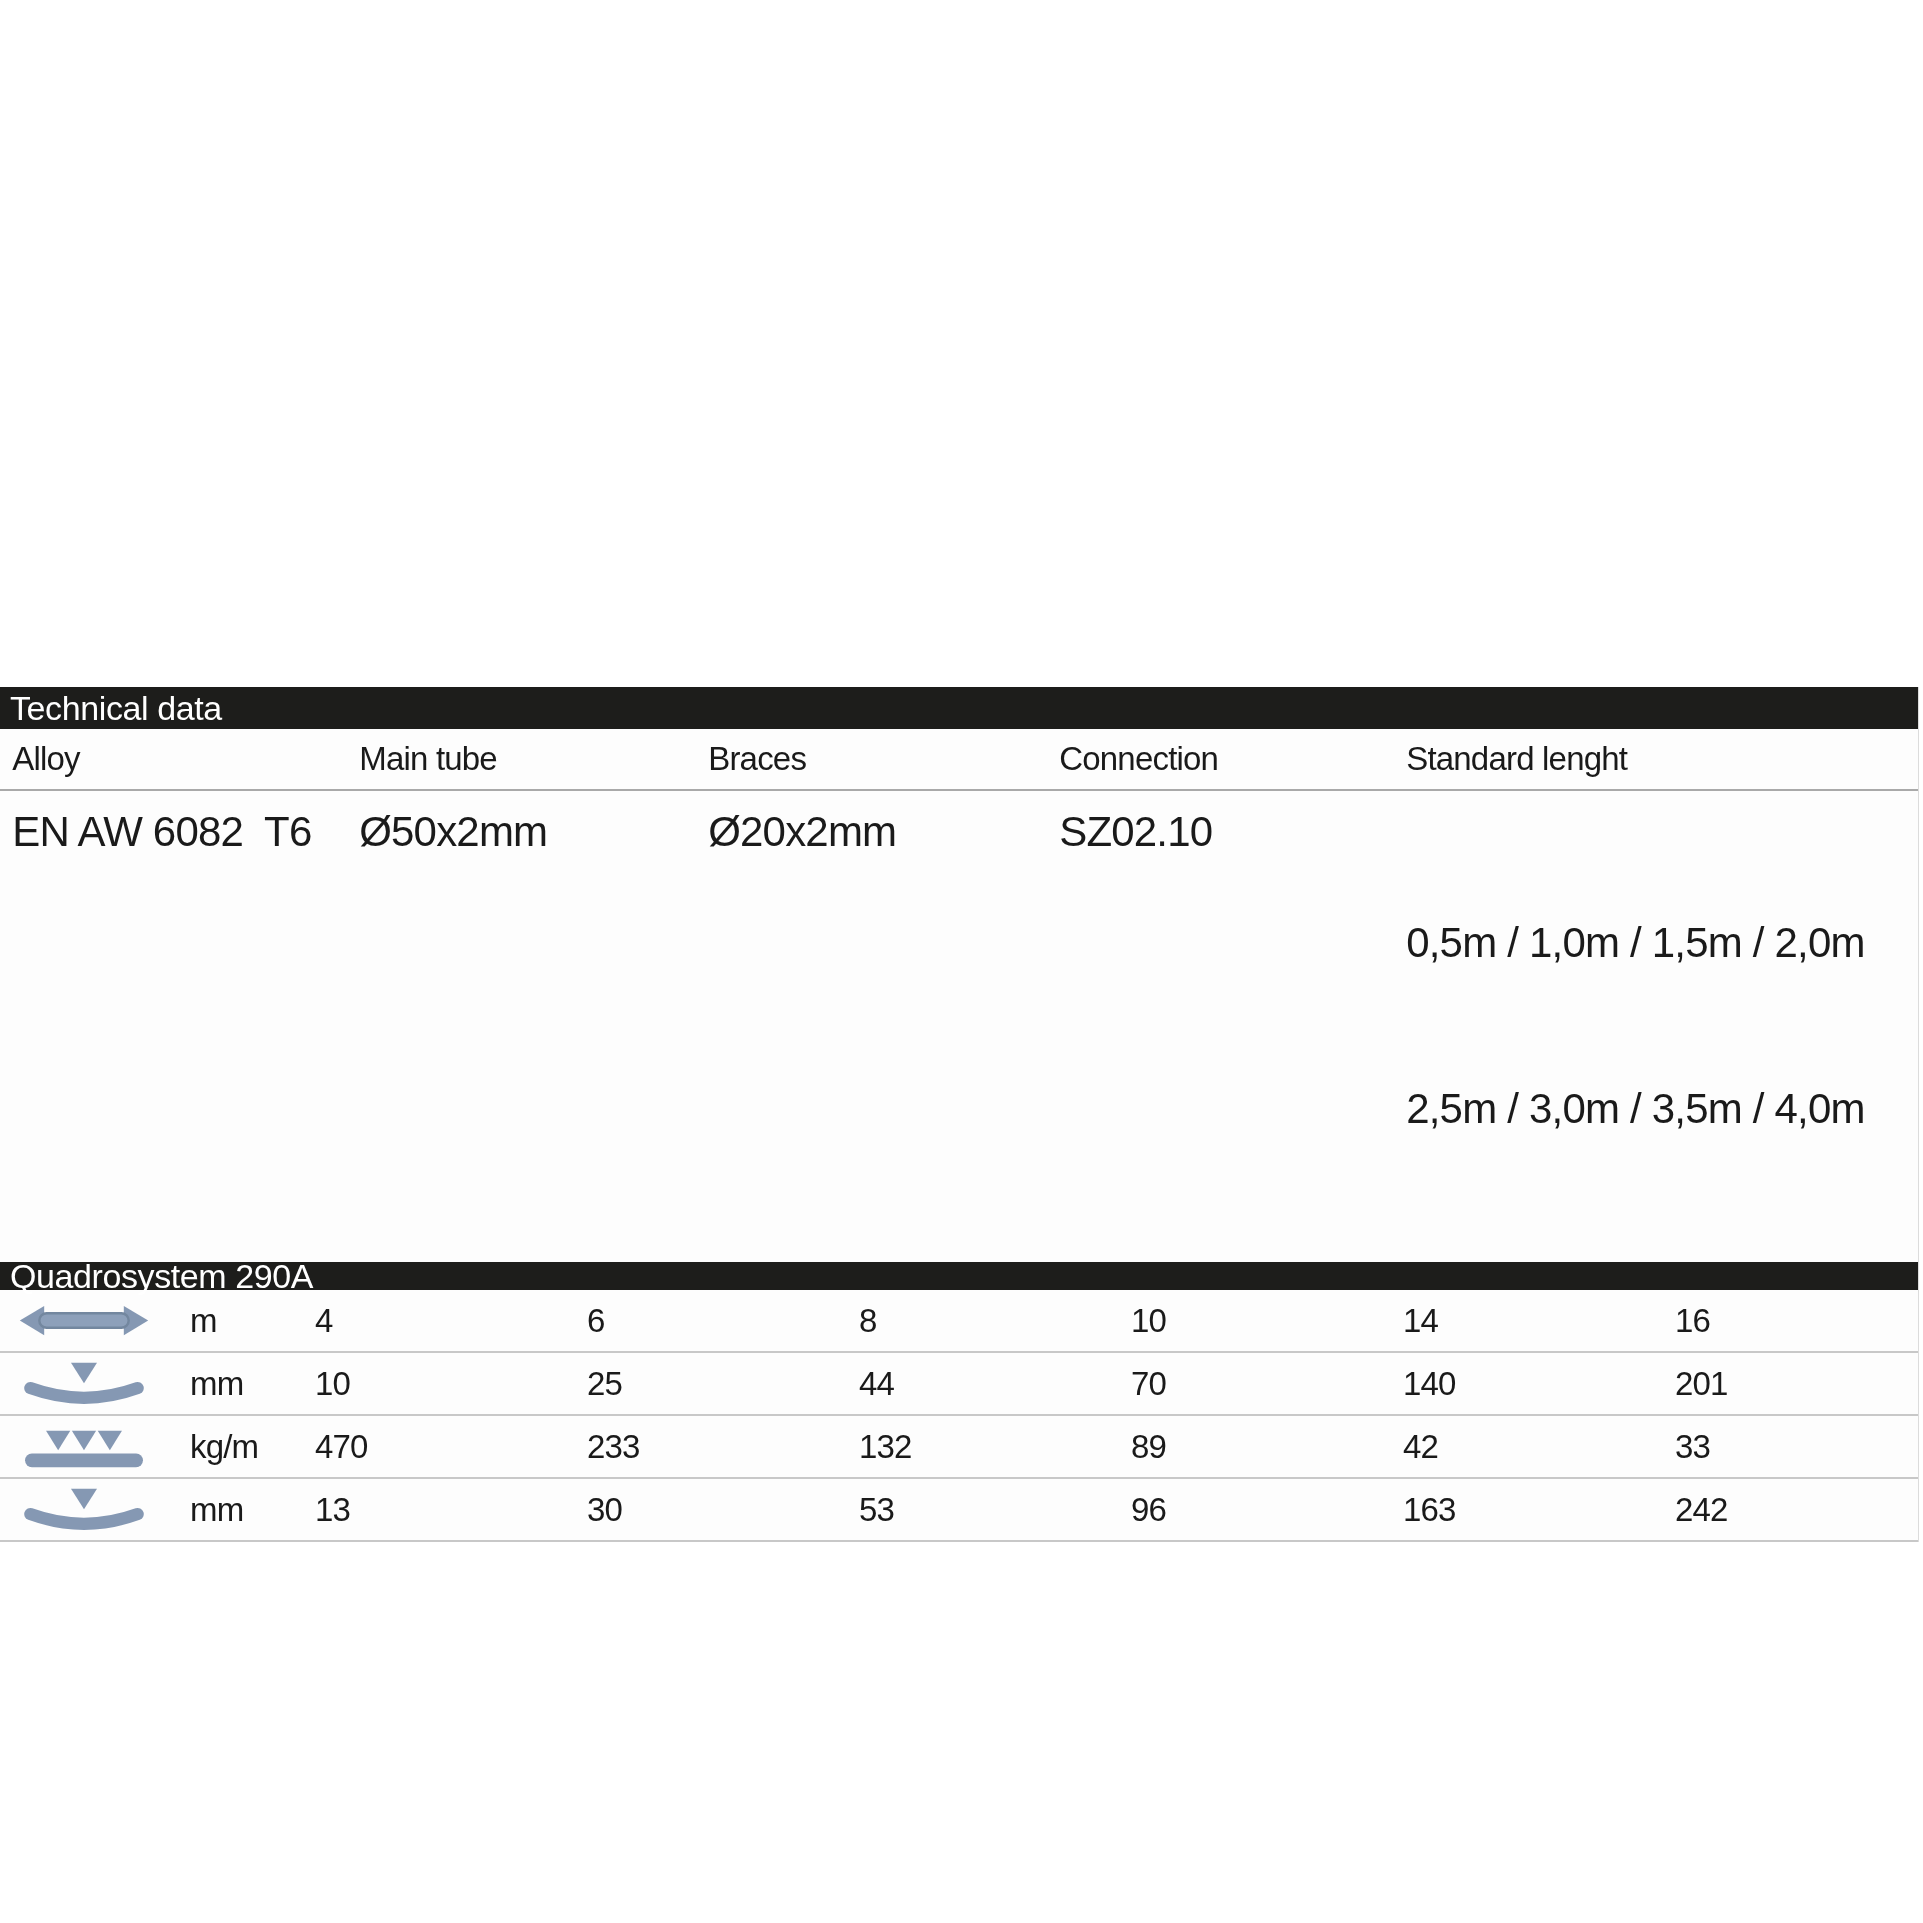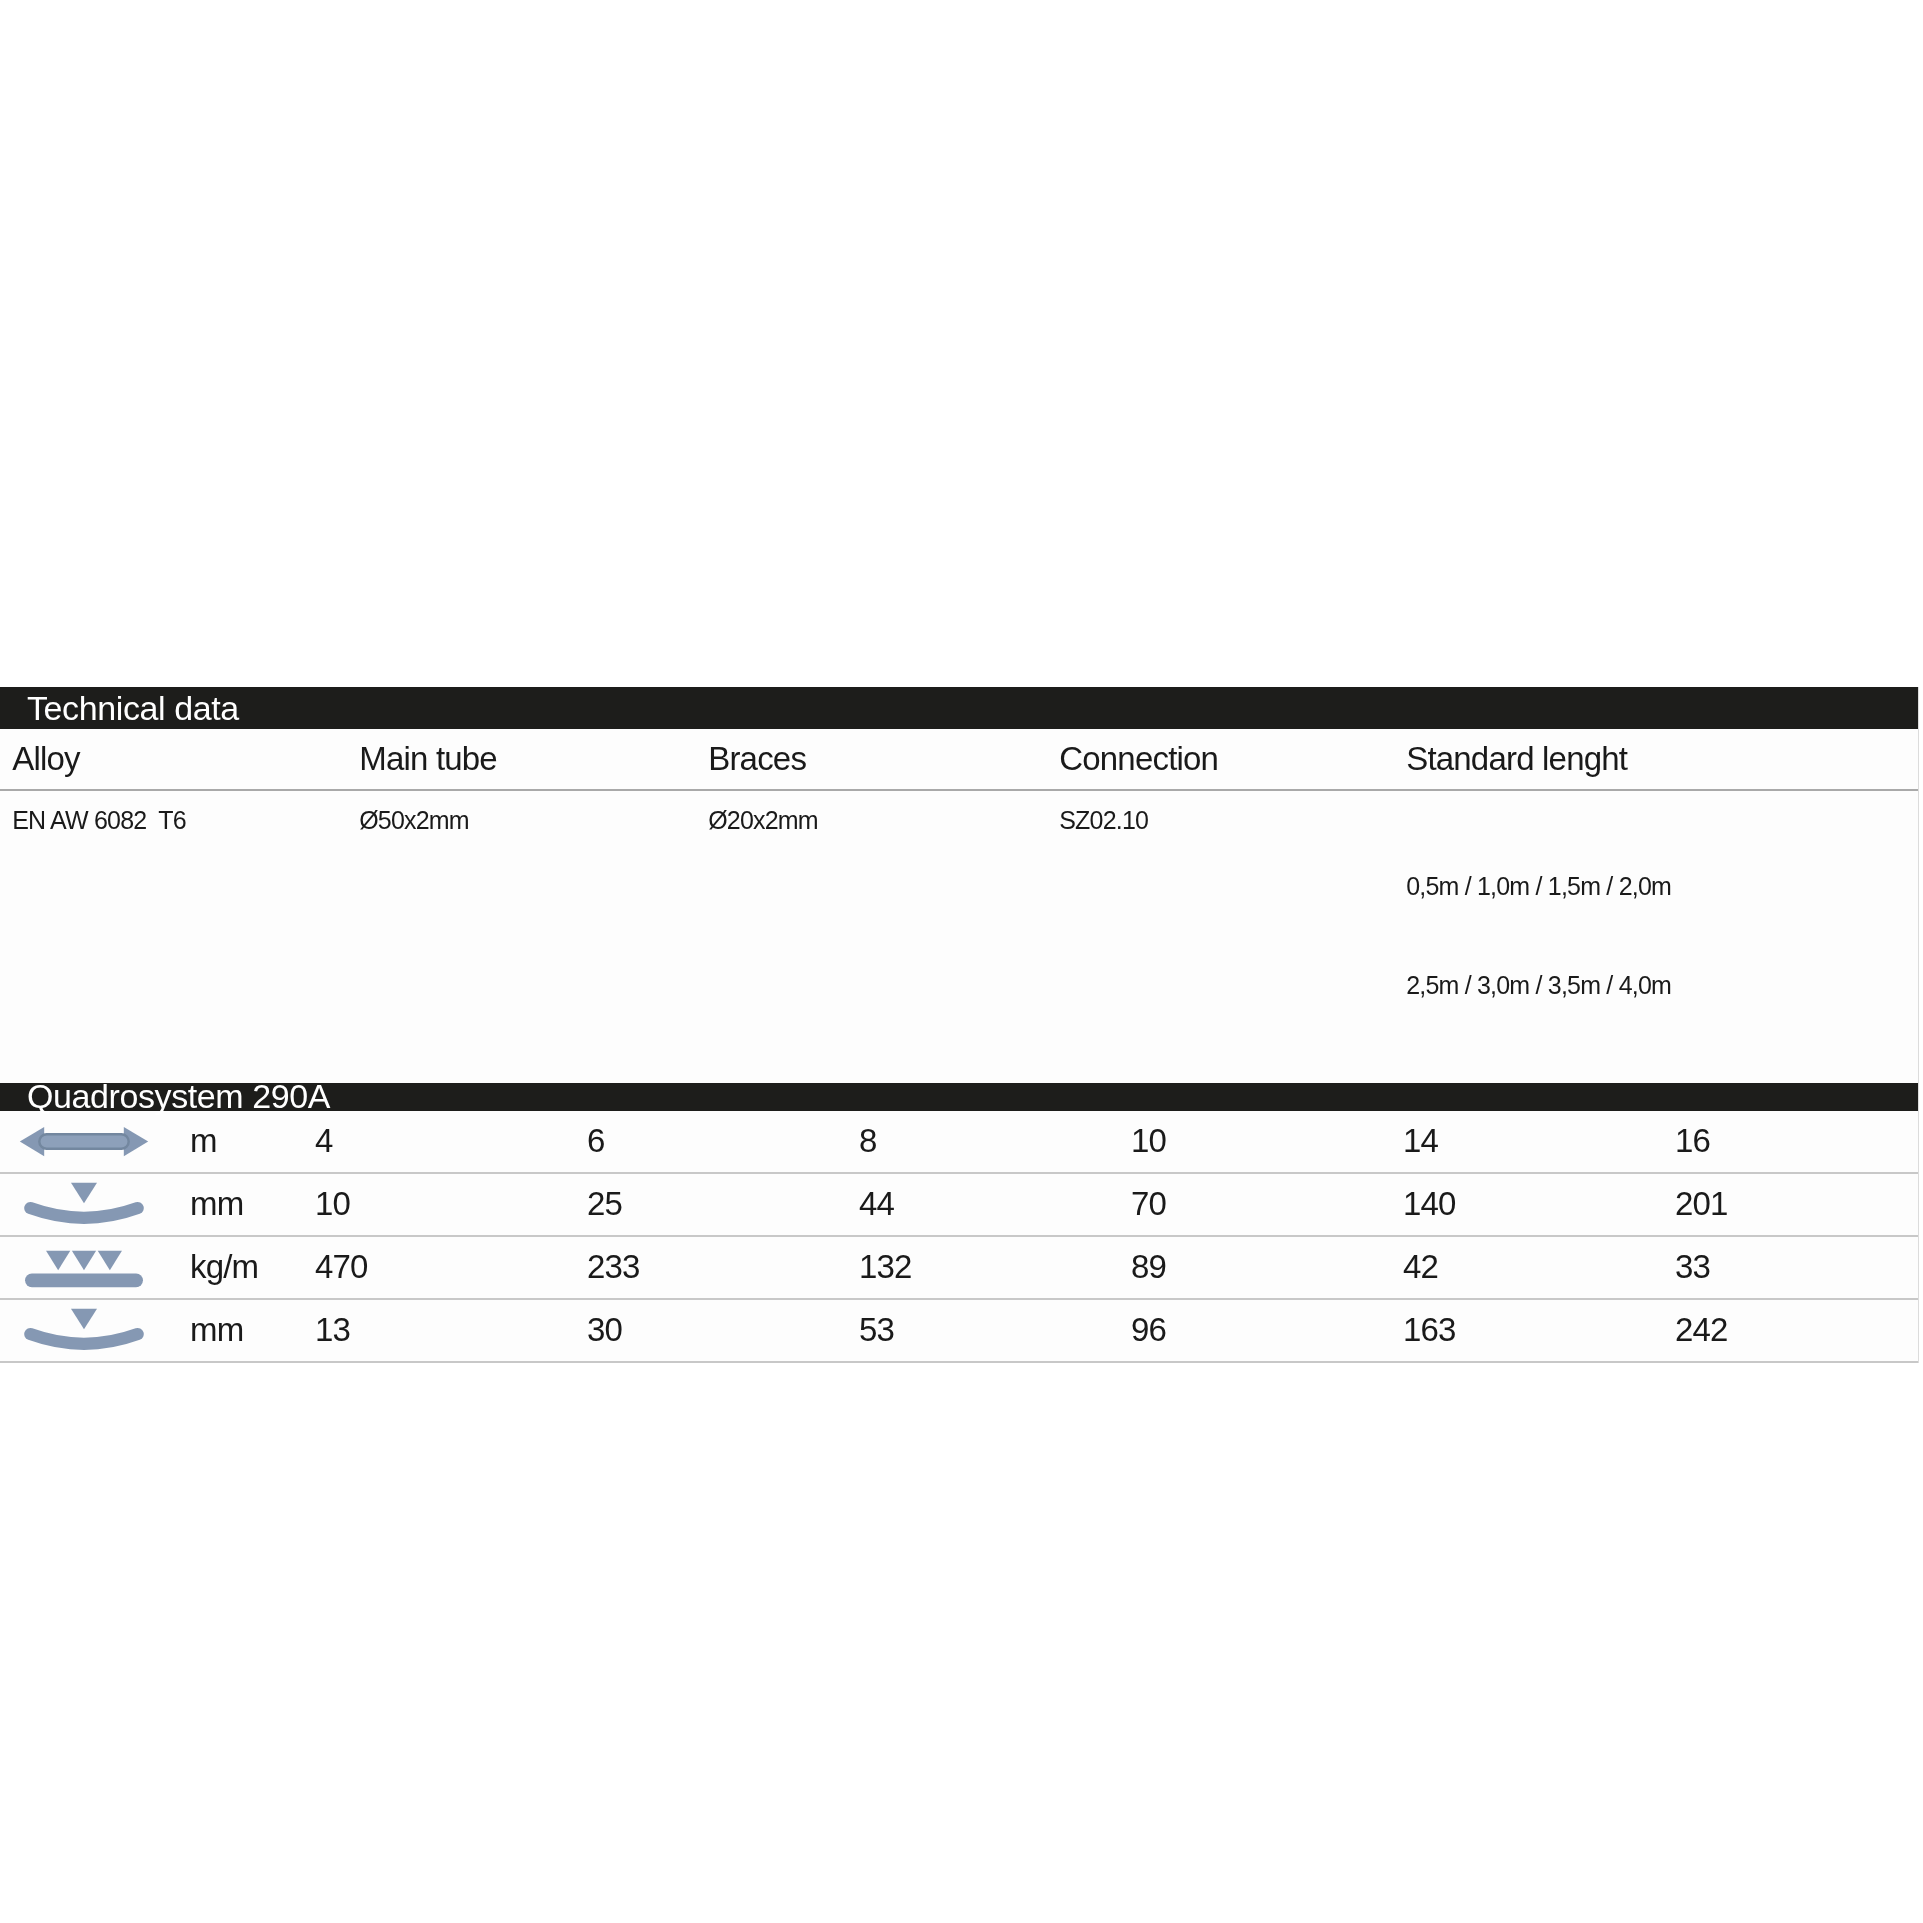--- a/index.html
+++ b/index.html
@@ -17,21 +17,21 @@
     width:1918px;
     border-right:1.6px solid #dcdcdc;
     background:#fdfdfd;
   }
   .bar {
     height:42px;
     background:#1d1d1b;
     color:#ffffff;
     display:flex;
     align-items:center;
-    padding-left:27px;
+    padding-left:10px;
     font-size:34px;
     letter-spacing:-0.4px;
     box-shadow:0 1.6px 0 #4a4a4a;
   }
   .bar.quadro { height:28px; }
   .tech-head {
     display:grid;
     grid-template-columns:347px 349px 351px 347px auto;
     padding-left:12.2px;
     height:62px;
@@ -41,21 +41,21 @@
     border-bottom:2.4px solid #a9a9a9;
     box-sizing:border-box;
     background:#fdfdfd;
   }
   .tech-vals {
     display:grid;
     grid-template-columns:347px 349px 351px 347px auto;
     padding:13px 0 14.7px 12.2px;
     min-height:91px;
     box-sizing:border-box;
-    font-size:25px;
+    font-size:42px;
     letter-spacing:-0.8px;
     line-height:1.32;
     background:#fdfdfd;
   }
   .cell { white-space:pre-wrap; }
   .qrows { background:#fdfdfd; }
   .qrow {
     display:grid;
     grid-template-columns:190px 125px 272px 272px 272px 272px 272px auto;
     height:63px;

